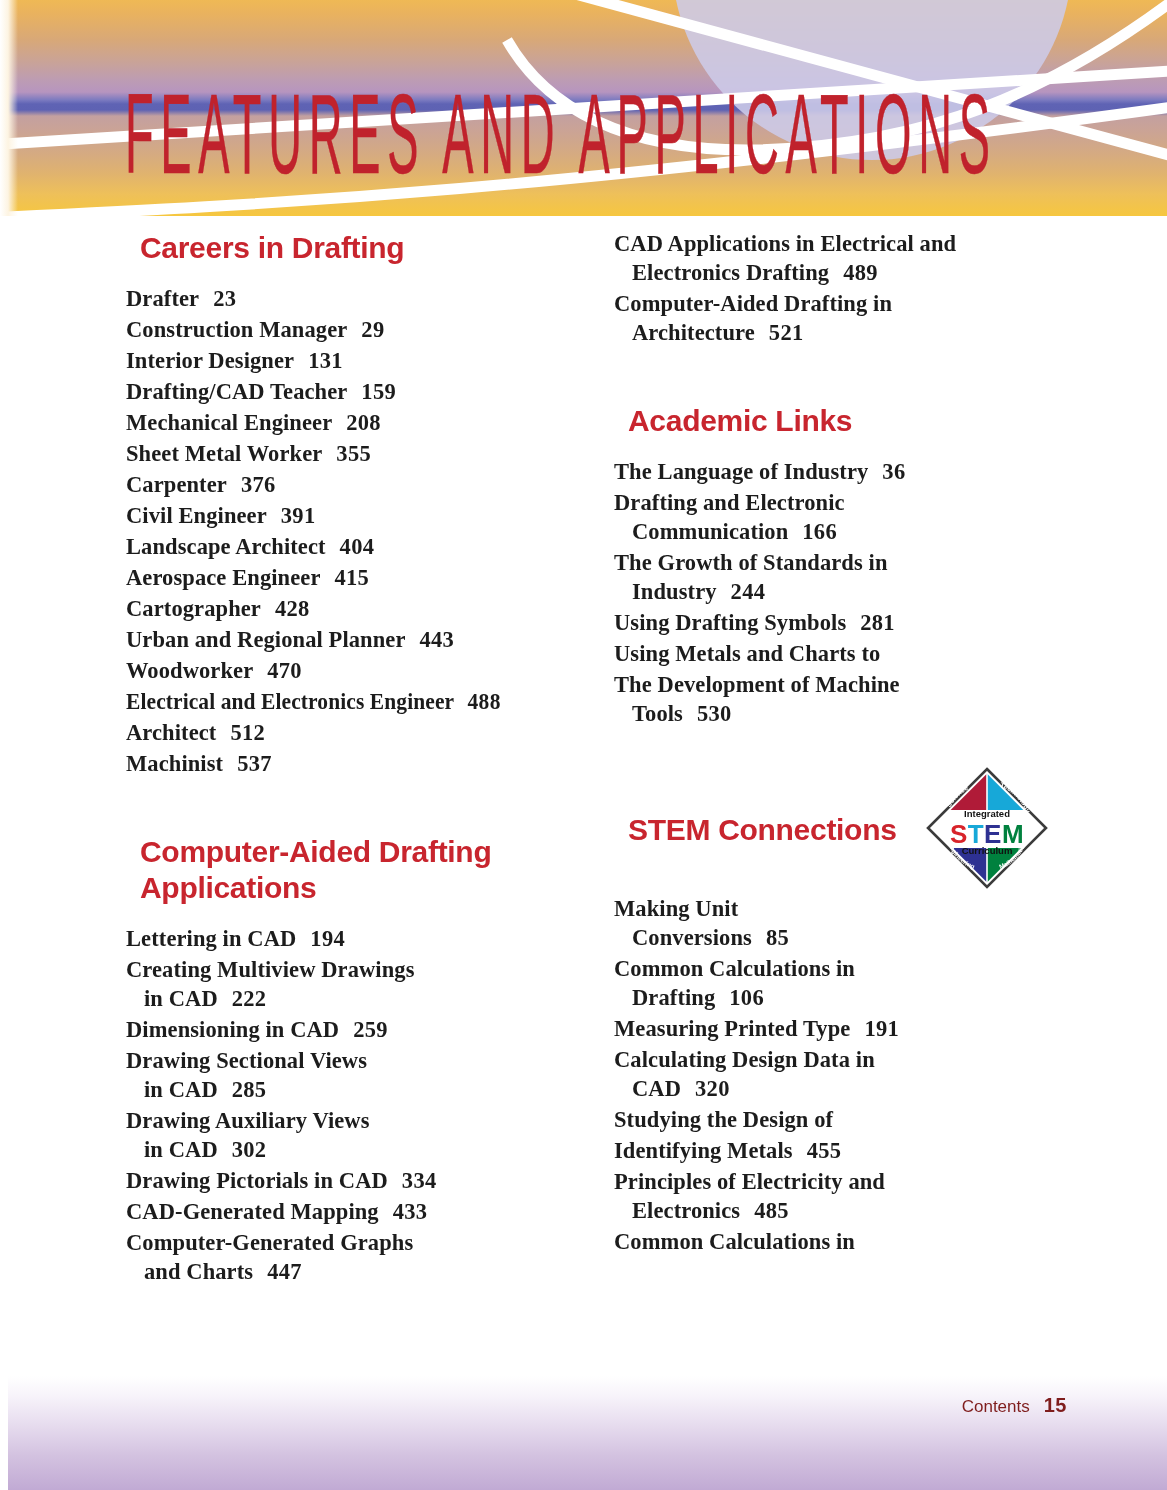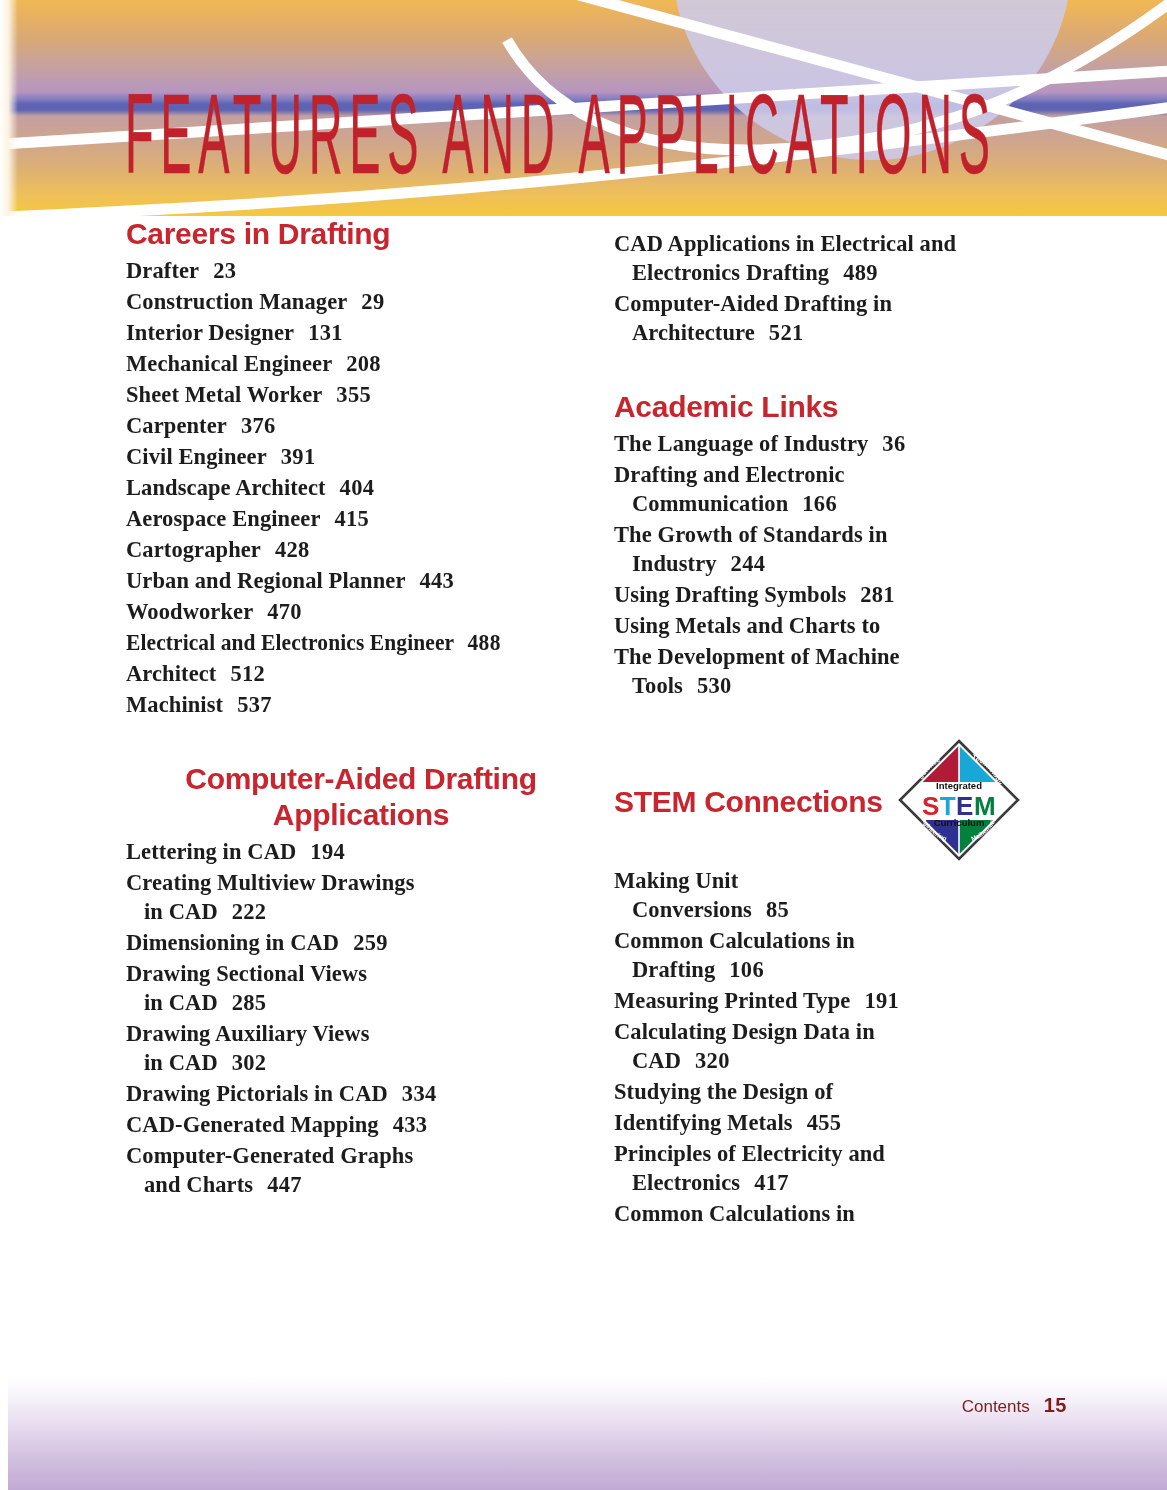--- a/index.html
+++ b/index.html
@@ -84,28 +84,27 @@
     height: 1160px;
   }
   .col {
     position: absolute;
     top: 0;
   }
   .col-left  { left: 126px; width: 470px; }
   .col-right { left: 614px; width: 470px; }
 
   h2.section-head {
-    margin: 0;
+    margin: 14px;
     font-family: "Liberation Sans", "DejaVu Sans", sans-serif;
     font-weight: bold;
     font-size: 30px;
     line-height: 36px;
     color: #c8252e;
     letter-spacing: -0.3px;
-    text-align: center;
   }
   .section { margin-bottom: 0; }
   .section + .section { margin-top: 42px; }
 
   ul.entries {
     list-style: none;
     margin: 4px 0 0 0;
     padding: 0;
   }
   ul.entries li {
@@ -218,20 +217,21 @@
 
   <div class="col col-left" id="col-left">
       <div class="section">
         <div class="head-row">
           <h2 class="section-head">Careers in Drafting</h2>
         </div>
         <ul class="entries">
           <li><span>Drafter</span><span class="pg">23</span></li>
           <li><span>Construction Manager</span><span class="pg">29</span></li>
           <li><span>Interior Designer</span><span class="pg">131</span></li>
+          <li><span>Drafting/CAD Teacher</span><span class="pg">159</span></li>
           <li><span>Mechanical Engineer</span><span class="pg">208</span></li>
           <li><span>Sheet Metal Worker</span><span class="pg">355</span></li>
           <li><span>Carpenter</span><span class="pg">376</span></li>
           <li><span>Civil Engineer</span><span class="pg">391</span></li>
           <li><span>Landscape Architect</span><span class="pg">404</span></li>
           <li><span>Aerospace Engineer</span><span class="pg">415</span></li>
           <li><span>Cartographer</span><span class="pg">428</span></li>
           <li><span>Urban and Regional Planner</span><span class="pg">443</span></li>
           <li><span>Woodworker</span><span class="pg">470</span></li>
           <li class="condensed"><span>Electrical and Electronics Engineer</span><span class="pg">488</span></li>
@@ -323,21 +323,21 @@
     </g>
   </svg></span>
         </div>
         <ul class="entries">
           <li><span>Making Unit</span><span class="cont"><span>Conversions</span><span class="pg">85</span></span></li>
           <li><span>Common Calculations in</span><span class="cont"><span>Drafting</span><span class="pg">106</span></span></li>
           <li><span>Measuring Printed Type</span><span class="pg">191</span></li>
           <li><span>Calculating Design Data in</span><span class="cont"><span>CAD</span><span class="pg">320</span></span></li>
           <li><span>Studying the Design of</span></li>
           <li><span>Identifying Metals</span><span class="pg">455</span></li>
-          <li><span>Principles of Electricity and</span><span class="cont"><span>Electronics</span><span class="pg">417</span></span></li>
+          <li><span>Principles of Electricity and</span><span class="cont"><span>Electronics</span><span class="pg">485</span></span></li>
           <li><span>Common Calculations in</span></li>
         </ul>
       </div>
     </div>
 
 </div>
 
 <div class="footer-band"></div>
 <div class="footer-left-line"></div>
 <div class="footer-text">

